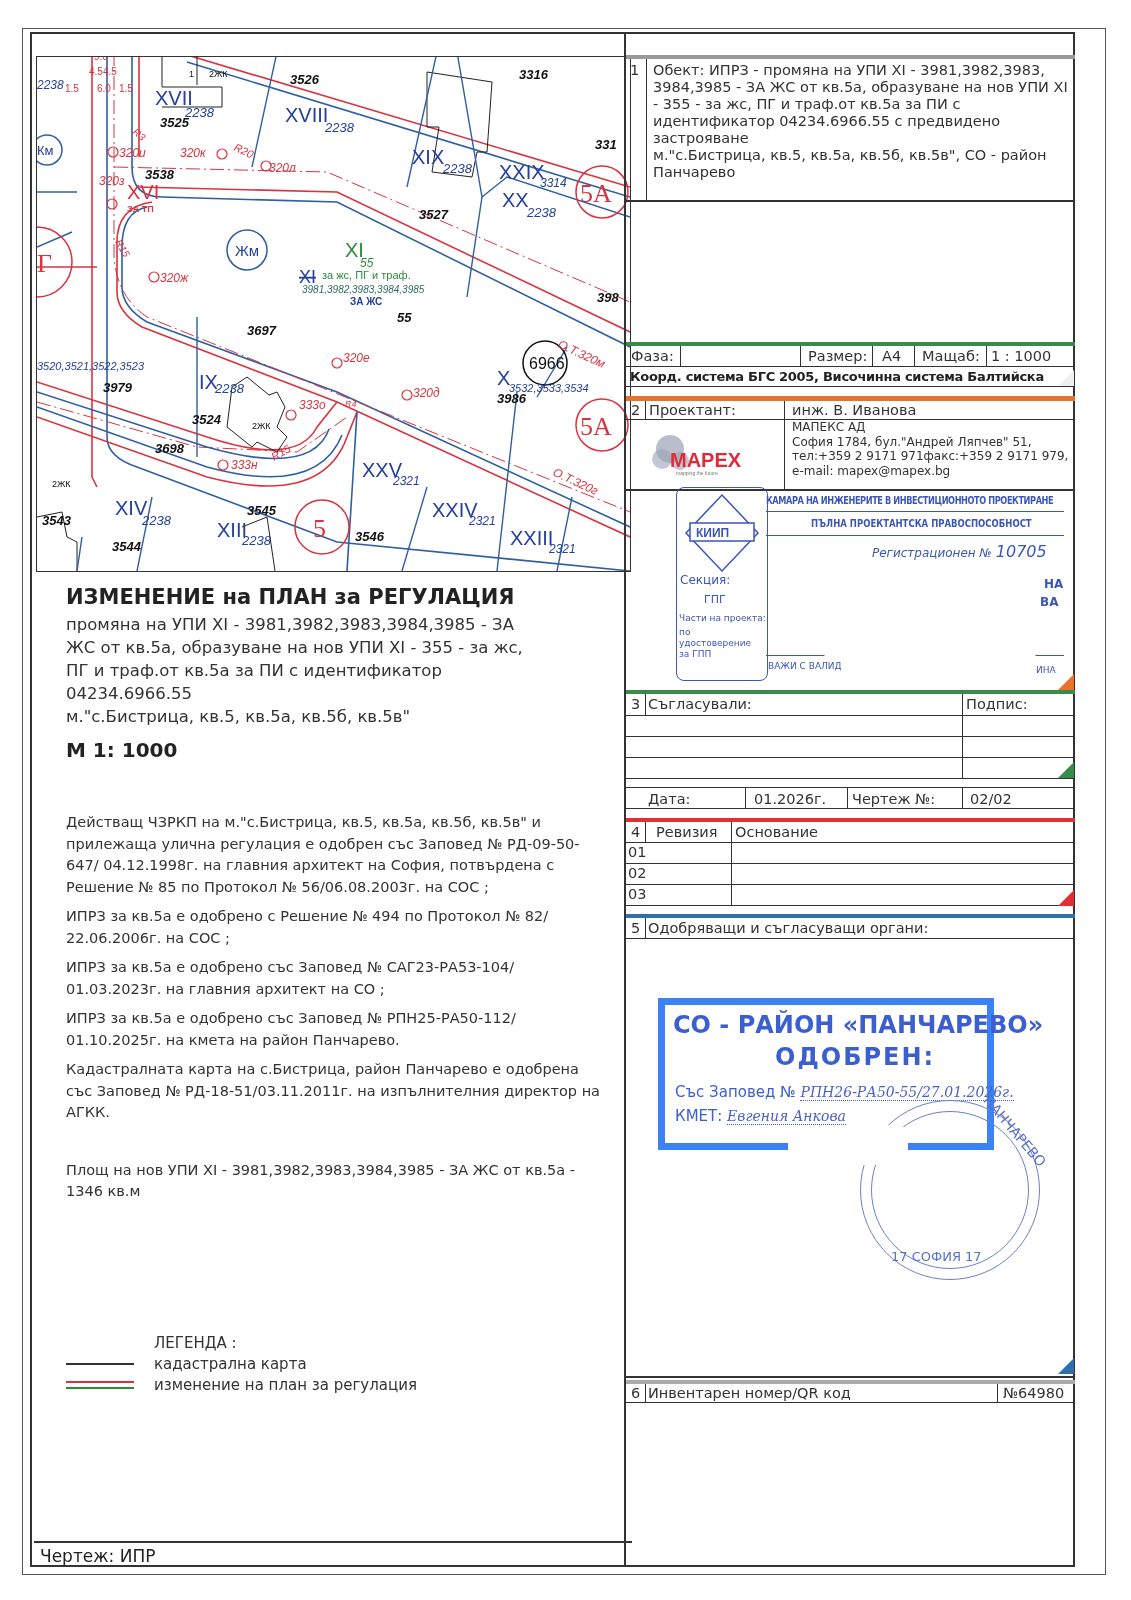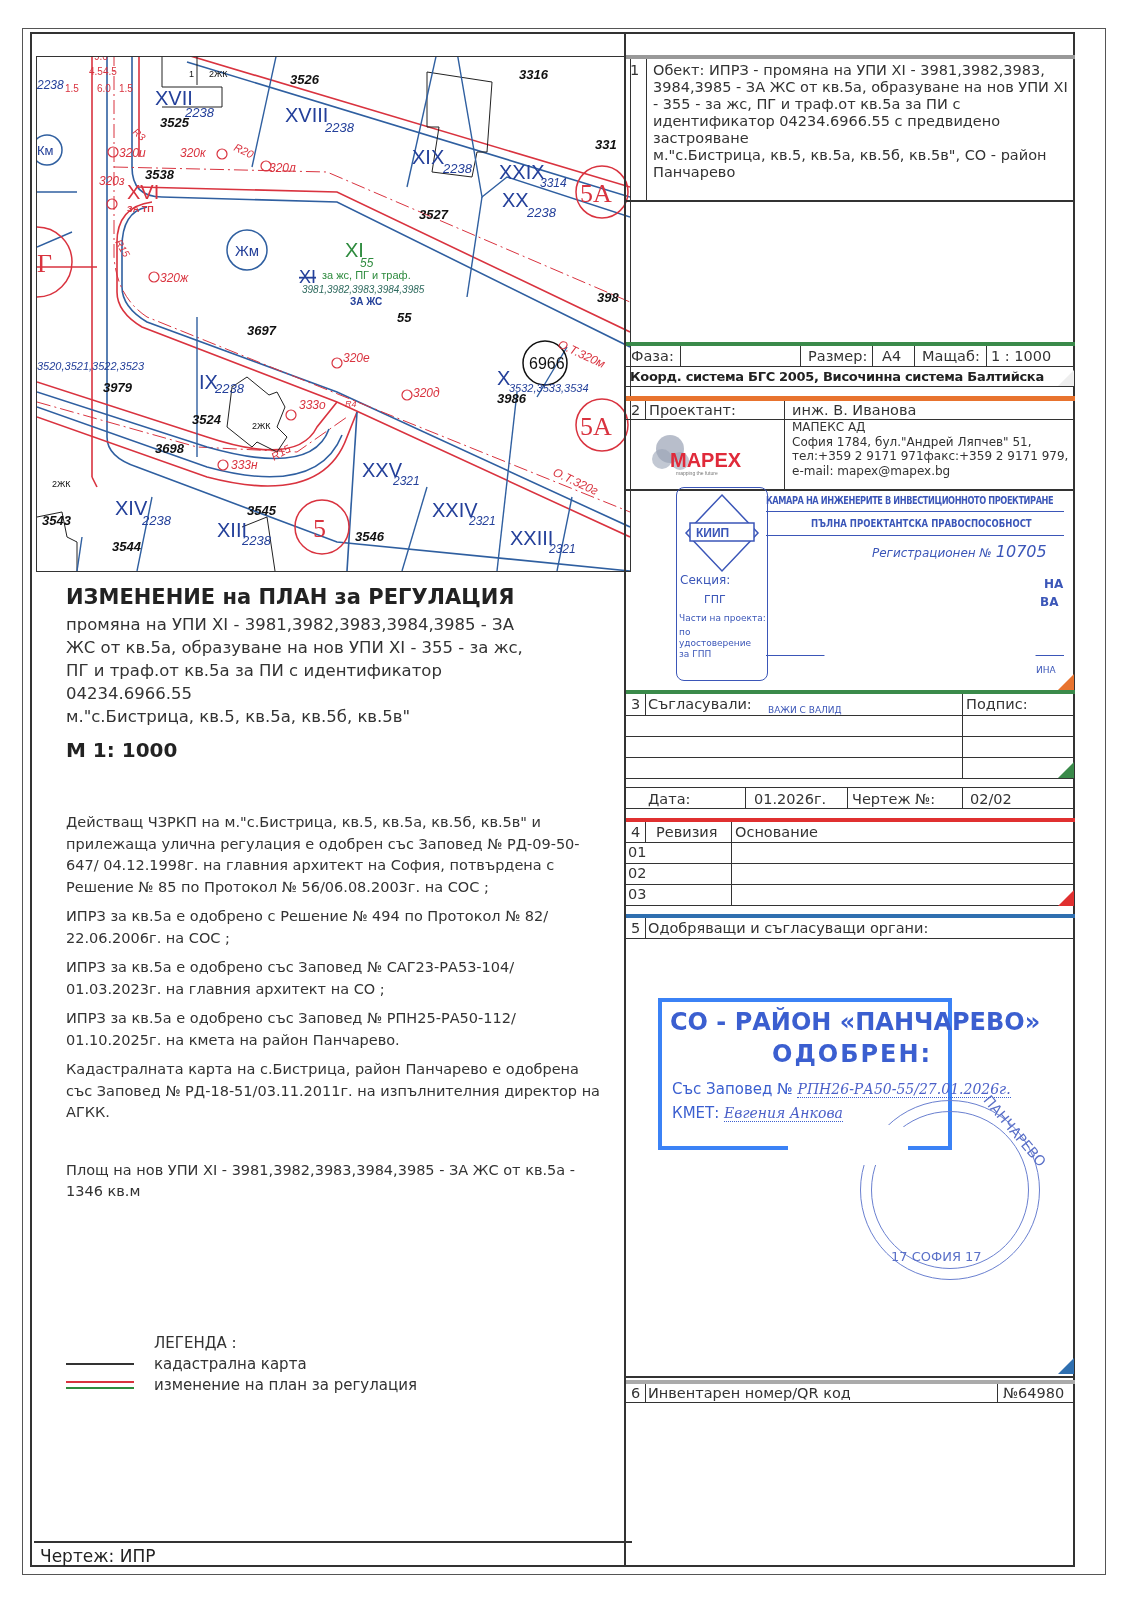--- a/index.html
+++ b/index.html
@@ -18,22 +18,22 @@
   .notes p { margin:0 0 8px 0; }
   .notes .area { margin-top:36px; }
   .legend { position:absolute; left:66px; top:1332px; font-size:15px; color:#333; }
   .legend .row { display:flex; align-items:center; height:21px; }
   .legend .swatch { width:68px; margin-right:20px; display:flex; flex-direction:column; gap:4px; }
   .legend .swatch i { display:block; height:2px; }
   .legend .title { margin-left:88px; }
   .footer-left { position:absolute; left:34px; top:1541px; width:598px; height:26px;
                  border-top:2px solid #333; font-size:17px; padding-left:6px; line-height:26px; box-sizing:border-box;}
   .stamp1 { position:absolute; left:676px; top:485px; width:390px; height:200px; color:#3b56b8; }
-  .stamp2 { position:absolute; left:658px; top:998px; width:294px; height:152px;
-            border:4px solid #3b82f6; color:#3b5fd0; box-sizing:border-box; }
+  .stamp2 { position:absolute; left:658px; top:998px; width:336px; height:152px;
+            border:7px solid #3b82f6; color:#3b5fd0; box-sizing:border-box; }
   .redacted { position:absolute; background:#fff; }
   .triangle { position:absolute; width:0; height:0; }
 </style>
 </head>
 <body>
 
 <div class="sheet"></div>
 
 <div class="map">
 <svg viewBox="0 0 593 514" xmlns="http://www.w3.org/2000/svg" font-family="Liberation Sans, sans-serif">
@@ -324,21 +324,21 @@
   <div style="position:absolute;left:4px;top:88px;font-size:12px;">Секция:</div>
   <div style="position:absolute;left:28px;top:108px;font-size:11px;">ГПГ</div>
   <div style="position:absolute;left:3px;top:128px;font-size:9px;">Части на проекта:</div>
   <div style="position:absolute;left:3px;top:142px;width:84px;font-size:9px;line-height:11px;">по удостоверение за ГПП</div>
   <div style="position:absolute;left:90px;top:10px;font-size:10px;font-weight:bold;letter-spacing:-0.5px;transform:scaleX(0.82);transform-origin:left;white-space:nowrap;">КАМАРА НА ИНЖЕНЕРИТЕ В ИНВЕСТИЦИОННОТО ПРОЕКТИРАНЕ</div>
   <div style="position:absolute;left:90px;top:26px;width:298px;height:1px;background:#3b56b8;"></div>
   <div style="position:absolute;left:135px;top:33px;font-size:10px;font-weight:bold;transform:scaleX(0.85);transform-origin:left;white-space:nowrap;">ПЪЛНА ПРОЕКТАНТСКА ПРАВОСПОСОБНОСТ</div>
   <div style="position:absolute;left:90px;top:50px;width:298px;height:1px;background:#3b56b8;"></div>
   <div style="position:absolute;left:196px;top:57px;font-size:12px;white-space:nowrap;font-style:italic;"><span>Регистрационен №</span> <span style="font-size:16px;">10705</span></div>
   <div style="position:absolute;left:90px;top:170px;width:298px;height:1px;background:#3b56b8;"></div>
-  <div style="position:absolute;left:92px;top:176px;font-size:9px;margin-top:44px;">ВАЖИ С ВАЛИД</div>
+  <div style="position:absolute;left:92px;top:176px;font-size:9px;">ВАЖИ С ВАЛИД</div>
   <div style="position:absolute;left:368px;top:92px;font-size:12px;font-weight:bold;">НА</div>
   <div style="position:absolute;left:364px;top:110px;font-size:12px;font-weight:bold;">ВА</div>
   <div style="position:absolute;left:360px;top:180px;font-size:9px;">ИНА</div>
   <div class="redacted" style="left:148px;top:76px;width:212px;height:100px;border-radius:8px;"></div>
 </div>
 
 <div style="position:absolute;left:626px;top:690px;width:449px;height:4px;background:#3a8a4a;"></div>
 <div style="position:absolute;left:626px;top:694px;width:449px;height:84px;font-size:14.5px;color:#333;">
   <div style="position:absolute;left:0;top:0;width:449px;height:21px;border-bottom:1px solid #333;line-height:21px;">
     <span style="position:absolute;left:5px;">3</span>

